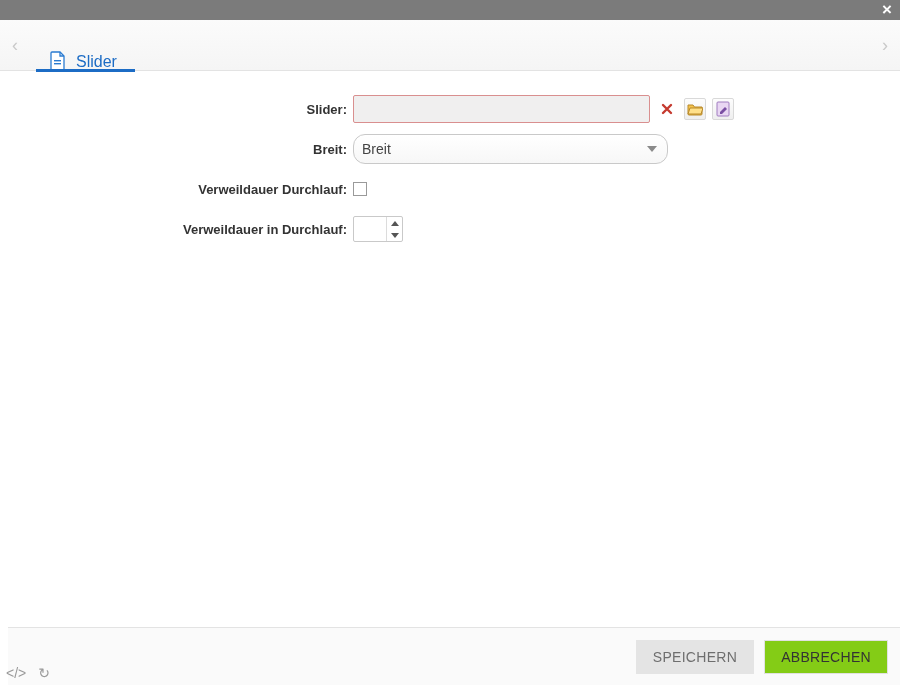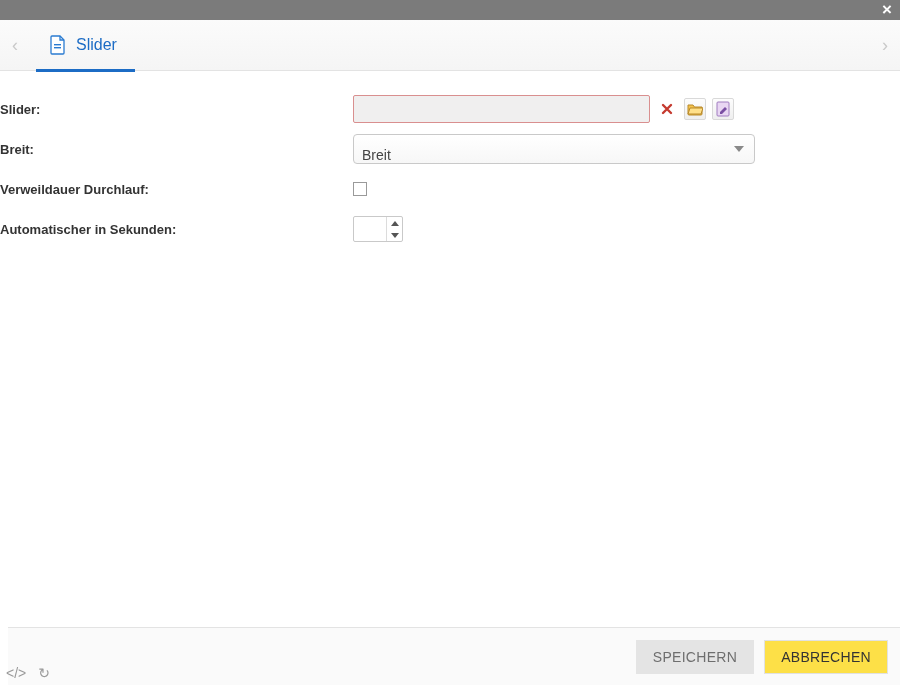--- a/index.html
+++ b/index.html
@@ -6,55 +6,55 @@
   *{box-sizing:border-box}
 
   
   .titlebar{height:20px;background:#7b7b7b;position:relative}
   .titlebar .close{position:absolute;right:8px;top:2px;color:#fff;font-size:17px;font-weight:bold;line-height:16px;cursor:pointer}
 
   
   .tabstrip{height:51px;background:linear-gradient(#fbfbfb,#f5f5f5);border-bottom:1px solid #e3e3e3;position:relative;display:flex;align-items:center}
   .navarrow{width:30px;text-align:center;color:#c9c9c9;font-size:18px;cursor:pointer;user-select:none}
   .navarrow.right{margin-left:auto}
-  .tab{display:flex;align-items:center;height:51px;padding:0 18px 0 14px;margin-left:6px;position:relative;cursor:pointer}
+  .tab{display:flex;align-items:flex-end;height:51px;padding:0 18px 0 14px;margin-left:6px;position:relative;cursor:pointer}
   .tab.active::after{content:"";position:absolute;left:0;right:0;bottom:-1px;height:3px;background:#1c6cc5}
   .tab .label{color:#1c6cc5;font-size:16px;margin-left:10px}
   .doc-icon{width:16px;height:20px;position:relative}
   .doc-icon svg{display:block}
 
   
   .form{padding:18px 0 0 0}
   .row{display:flex;align-items:center;height:40px}
-  .row .lab{width:353px;padding-right:6px;font-weight:bold;color:#333;font-size:13px}
+  .row .lab{width:353px;text-align:right;padding-right:6px;font-weight:bold;color:#333;font-size:13px}
   .row .ctl{display:flex;align-items:center}
 
   .txt{width:297px;height:28px;background:#eeeeee;border:1px solid #d7a9a9;border-radius:2px}
   .txt.invalid{border:1px solid #d98f8f;background:#f0efef}
 
   .iconbtn{width:22px;height:22px;margin-left:6px;display:flex;align-items:center;justify-content:center;border:1px solid transparent;border-radius:2px;cursor:pointer}
   .iconbtn.framed{border:1px solid #d9d9d9;background:linear-gradient(#fdfdfd,#efefef)}
 
-  .select{width:402px;height:30px;border:1px solid #c9c9c9;border-radius:4px;background:linear-gradient(#ffffff,#f7f7f7);display:flex;align-items:flex-end;padding:0 8px;position:relative;cursor:pointer}
+  .select{width:315px;height:30px;border:1px solid #c9c9c9;border-radius:12px;background:linear-gradient(#ffffff,#f7f7f7);display:flex;align-items:center;padding:0 8px;position:relative;cursor:pointer}
   .select .val{color:#444;font-size:14px}
   .select .caret{position:absolute;right:10px;top:50%;transform:translateY(-50%);width:0;height:0;border-left:5px solid transparent;border-right:5px solid transparent;border-top:6px solid #8a8a8a}
 
   .chk{width:14px;height:14px;border:1px solid #9a9a9a;background:#fff;cursor:pointer}
 
   .spin{width:50px;height:26px;border:1px solid #c9c9c9;border-radius:2px;background:#fff;display:flex}
   .spin input{flex:1;border:none;outline:none;width:100%;font-size:13px;padding:0 4px;background:transparent}
   .spin .btns{width:16px;border-left:1px solid #dcdcdc;display:flex;flex-direction:column}
   .spin .b{flex:1;display:flex;align-items:center;justify-content:center;cursor:pointer}
   .spin .b svg{display:block}
 
   
   .footer{position:absolute;left:8px;right:0;bottom:0;height:58px;border-top:1px solid #e3e3e3;background:#fafafa;display:flex;align-items:center;justify-content:flex-end;padding:0 12px}
   .btn{height:34px;padding:0 16px;font-size:14px;letter-spacing:.3px;border:1px solid transparent;cursor:pointer;display:flex;align-items:center;justify-content:center;font-family:inherit}
   .btn.primary{background:#e4e4e4;color:#6e6e6e;margin-right:10px}
-  .btn.secondary{background:#fde047;border:1px solid #e1e1e1;color:#333}
+  .btn.secondary{background:#84cc16;border:1px solid #e1e1e1;color:#333}
 
   .tools{position:absolute;left:6px;bottom:4px;display:flex;gap:12px;color:#9a9a9a}
   .tools span{cursor:pointer;font-size:14px}
 </style>
 </head>
 <body>
 
 <div class="titlebar">
   <span class="close">×</span>
 </div>
@@ -113,21 +113,21 @@
 
   <div class="row">
     <div class="lab">Verweildauer Durchlauf:</div>
     <div class="ctl">
       <div class="chk"></div>
     </div>
   </div>
 
 
   <div class="row">
-    <div class="lab">Automatischer in Sekunden:</div>
+    <div class="lab">Verweildauer in Durchlauf:</div>
     <div class="ctl">
       <div class="spin">
         <input type="text" value="" style="">
         <div class="btns">
           <div class="b">
               <svg width="8" height="5">
                 <path d="M0 5l4-5 4 5z" fill="#555"></path>
               </svg>
             </div>
           <div class="b">

